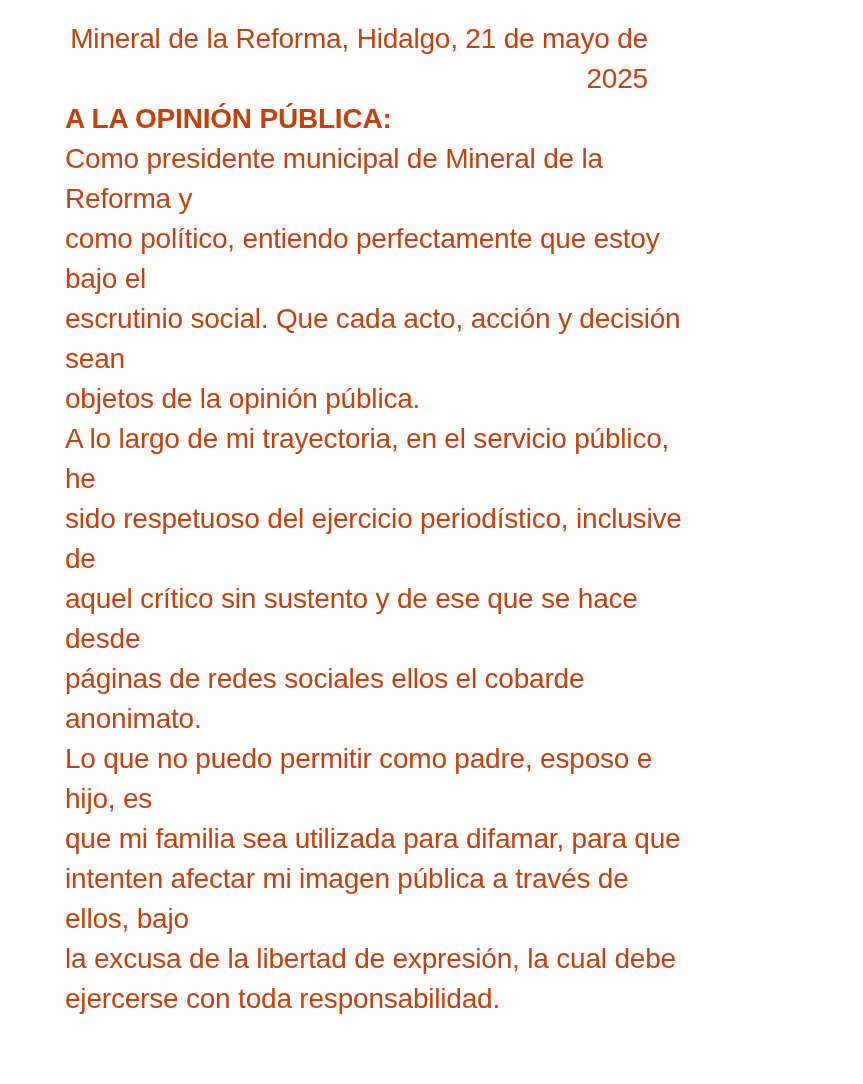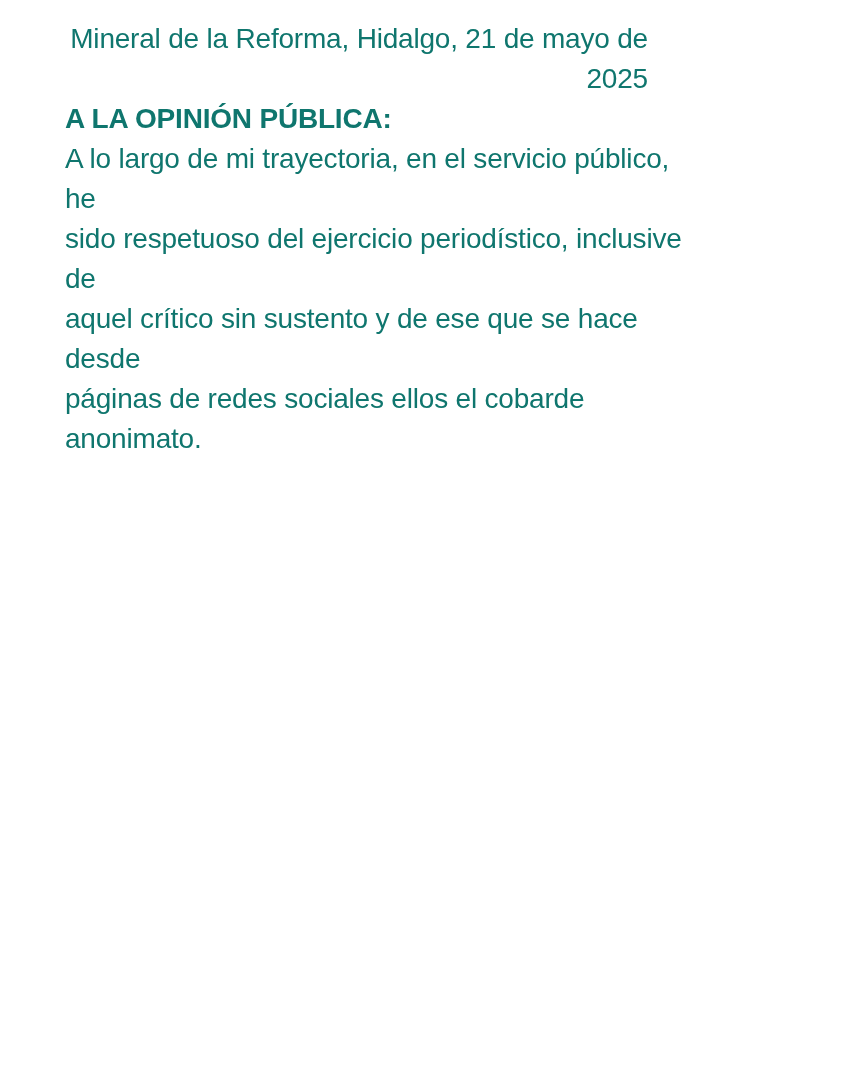--- a/index.html
+++ b/index.html
@@ -12,21 +12,21 @@
     width: 713px;
     height: 1084px;
     box-sizing: border-box;
     background: #ffffff;
     overflow: hidden;
     padding: 19px 20px 0 65px;
     font-family: "Liberation Sans", sans-serif;
     font-size: 28px;
     line-height: 40px;
     letter-spacing: -0.2px;
-    color: #0f766e;
+    color: #c2410c;
   }
   .page p {
     margin: 0;
   }
   .dateline {
     text-align: right;
     padding-right: 45px;
     margin-bottom: 160px;
   }
   .salutation {
@@ -42,20 +42,29 @@
   }
 </style>
 </head>
 <body>
 
 <div class="page">
   <p class="dateline">Mineral de la Reforma, Hidalgo, 21 de mayo de 2025</p>
 
   <p class="salutation">A LA OPINIÓN PÚBLICA:</p>
 
+  <p class="para">Como presidente municipal de Mineral de la Reforma y
+como político, entiendo perfectamente que estoy bajo el
+escrutinio social. Que cada acto, acción y decisión sean
+objetos de la opinión pública.</p>
 
   <p class="para">A lo largo de mi trayectoria, en el servicio público, he
 sido respetuoso del ejercicio periodístico, inclusive de
 aquel crítico sin sustento y de ese que se hace desde
 páginas de redes sociales ellos el cobarde anonimato.</p>
 
+  <p class="para">Lo que no puedo permitir como padre, esposo e hijo, es
+que mi familia sea utilizada para difamar, para que
+intenten afectar mi imagen pública a través de ellos, bajo
+la excusa de la libertad de expresión, la cual debe
+ejercerse con toda responsabilidad.</p>
 
 </div>
 
 </body></html>

